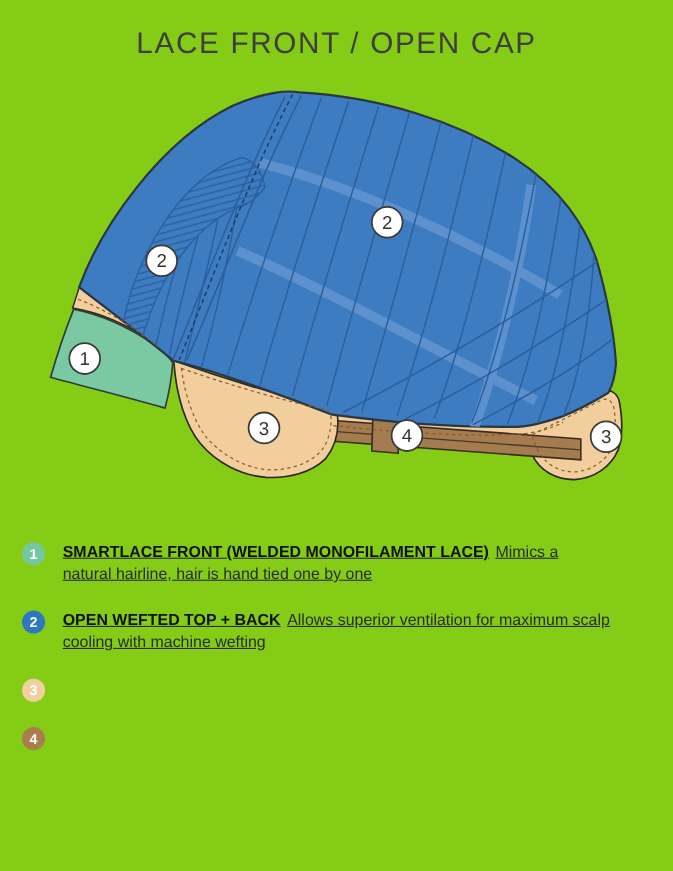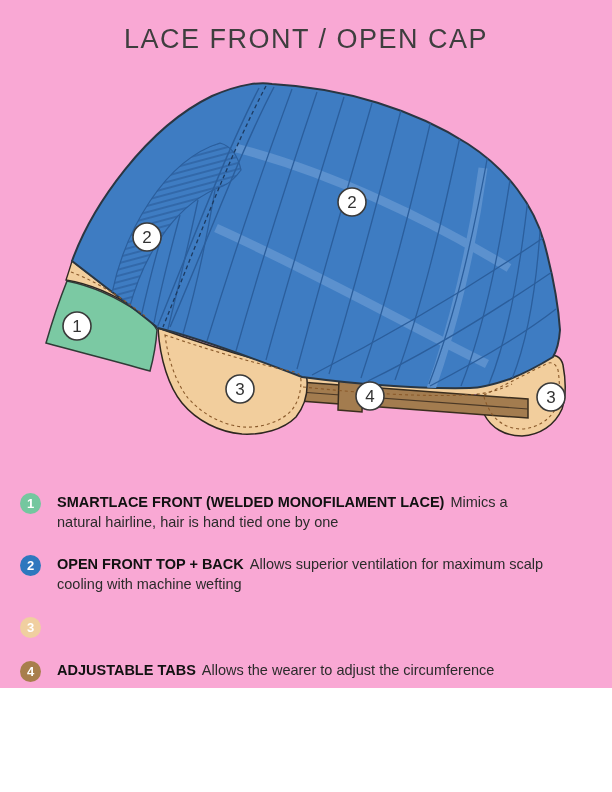--- a/index.html
+++ b/index.html
@@ -1,30 +1,30 @@
 <!DOCTYPE html>
 <html><head>
 <meta charset="utf-8">
 <style>
   html,body{margin:0;padding:0;background:#fff;}
-  .page{position:relative;width:612px;height:688px;background:#f9a8d4;margin:0 auto;overflow:hidden;
+  .page{position:relative;width:612px;height:792px;background:#84cc16;margin:0 auto;overflow:hidden;
         font-family:"Liberation Sans",sans-serif;}
   .page-title{position:absolute;top:24px;left:0;width:612px;margin:0;text-align:center;
         font-size:27px;font-weight:400;letter-spacing:1.5px;color:#3e3e3e;
         font-family:"Liberation Sans",sans-serif;}
   .diagram-svg{position:absolute;top:0;left:0;}
   .diagram-svg text{font-family:"Liberation Sans",sans-serif;font-size:17px;fill:#333;}
   .callout circle{fill:#fff;stroke:#3a3a3a;stroke-width:1.6;}
   .callout text{text-anchor:middle;}
   .legend{position:absolute;top:492px;left:20px;right:10px;}
   .legend-row{display:flex;align-items:flex-start;margin-bottom:22px;}
   .bullet{flex:0 0 21px;width:21px;height:21px;border-radius:50%;margin-right:16px;margin-top:1px;
         display:flex;align-items:center;justify-content:center;
         color:#fff;font-size:13px;font-weight:700;}
-  .legend-row p{margin:0;font-size:14.5px;line-height:20px;color:#2b2b2b;}
+  .legend-row p{margin:0;font-size:14.5px;line-height:20px;color:#2b2b2b;text-decoration:underline;}
   .legend-row b{color:#111;}
   .legend-row .desc{margin-left:6px;}
   .lr1{max-width:470px;}
   .lr2{max-width:500px;}
   .lr3{max-width:430px;}
   .lr4{max-width:600px;}
 </style>
 </head>
 <body>
 
@@ -153,30 +153,29 @@
       <span class="bullet" style="background: rgb(116, 199, 159);">
         <span>1</span>
       </span>
       <p class="lr1"><b>SMARTLACE FRONT (WELDED MONOFILAMENT LACE)</b><span class="desc">Mimics a natural hairline, hair is hand tied one by one</span></p>
     </div>
 
     <div class="legend-row">
       <span class="bullet" style="background: rgb(46, 120, 190);">
         <span>2</span>
       </span>
-      <p class="lr2"><b>OPEN FRONT TOP + BACK</b><span class="desc">Allows superior ventilation for maximum scalp cooling with machine wefting</span></p>
+      <p class="lr2"><b>OPEN WEFTED TOP + BACK</b><span class="desc">Allows superior ventilation for maximum scalp cooling with machine wefting</span></p>
     </div>
 
     <div class="legend-row">
       <span class="bullet" style="background: rgb(240, 207, 160);">
         <span>3</span>
       </span>
     </div>
 
     <div class="legend-row">
       <span class="bullet" style="background: rgb(168, 126, 76);">
         <span>4</span>
       </span>
-      <p class="lr4"><b>ADJUSTABLE TABS</b><span class="desc">Allows the wearer to adjust the circumference</span></p>
     </div>
 
   </div>
 </div>
 
 </body></html>

